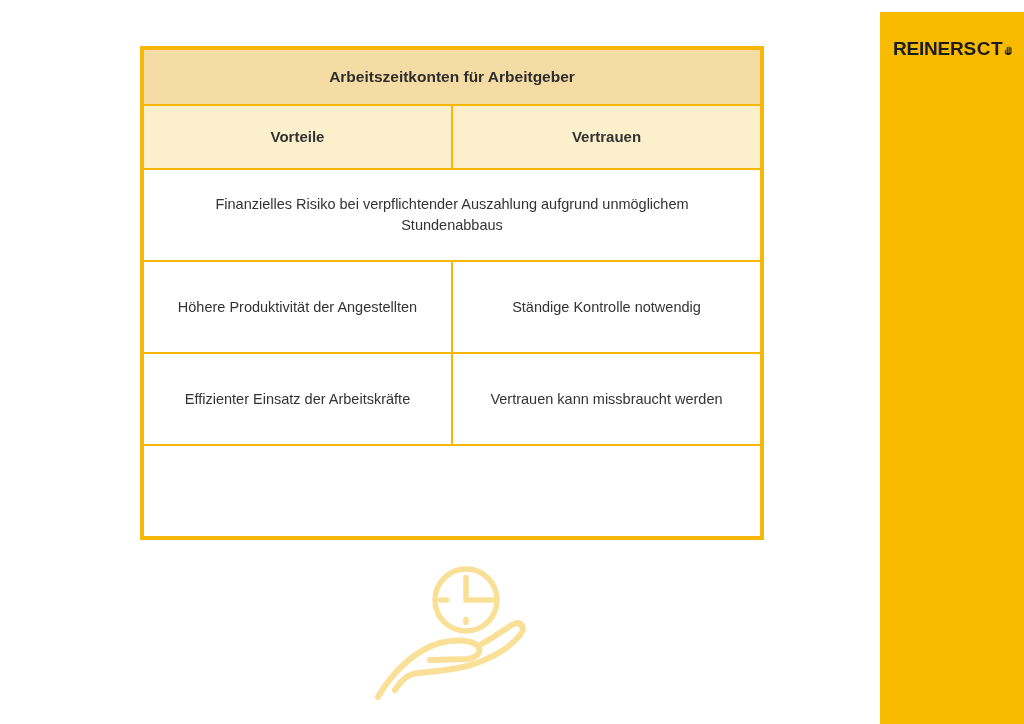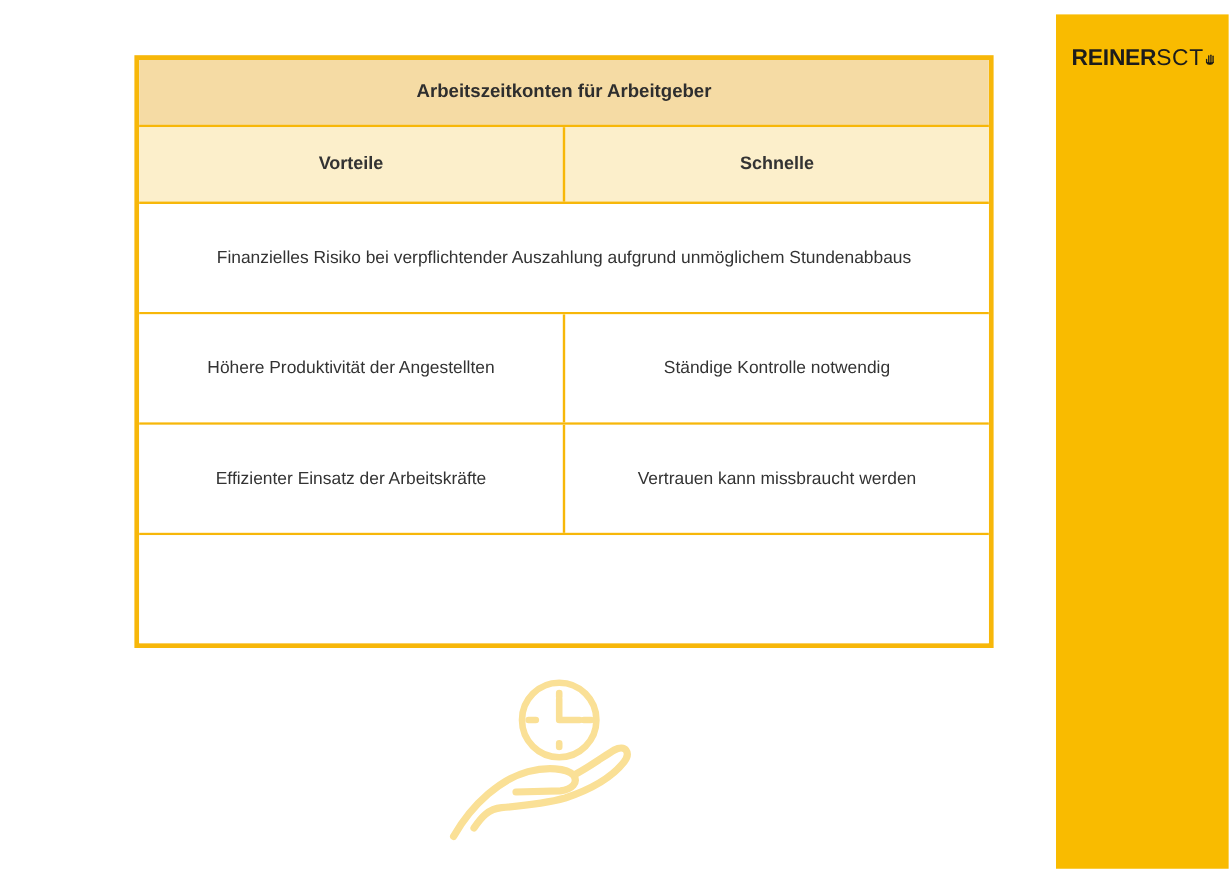--- a/index.html
+++ b/index.html
@@ -22,28 +22,28 @@
     position: absolute;
     top: 26px; left: 13px;
     font-size: 19px;
     color: #1C1C1C;
     white-space: nowrap;
     letter-spacing: -0.2px;
     display: flex;
     align-items: flex-start;
   }
   .logo .seg-bold   { font-weight: 700; }
-  .logo .seg-light  { font-weight: 400; letter-spacing: 0.5px; }
+  .logo .seg-light  { font-weight: 700; letter-spacing: 0.5px; }
   .logo .hand-mark  { margin-left: 1px; margin-top: 1px; }
 
   
   .comparison-table {
     position: absolute;
-    left: 112px; top: 46px;
-    width: 716px;
+    left: 140px; top: 46px;
+    width: 624px;
     box-sizing: border-box;
     border: 4px solid #F7B709;
     background: #ffffff;
     color: #2E2E2E;
   }
   .t-title {
     height: 54px;
     background: #F5DBA4;
     border-bottom: 2px solid #F7B709;
     display: flex; align-items: center; justify-content: center;
@@ -84,21 +84,21 @@
   }
 </style>
 </head>
 <body>
 
 <div class="comparison-table">
   <div class="t-title">Arbeitszeitkonten für Arbeitgeber</div>
 
   <div class="t-head">
     <div class="cell first">Vorteile</div>
-    <div class="cell">Schnelle</div>
+    <div class="cell">Vertrauen</div>
   </div>
 
   <div class="t-row">
     <div class="cell">Finanzielles Risiko bei verpflichtender Auszahlung aufgrund unmöglichem Stundenabbaus</div>
   </div>
 
   <div class="t-row">
     <div class="cell first">Höhere Produktivität der Angestellten</div>
     <div class="cell">Ständige Kontrolle notwendig</div>
   </div>

